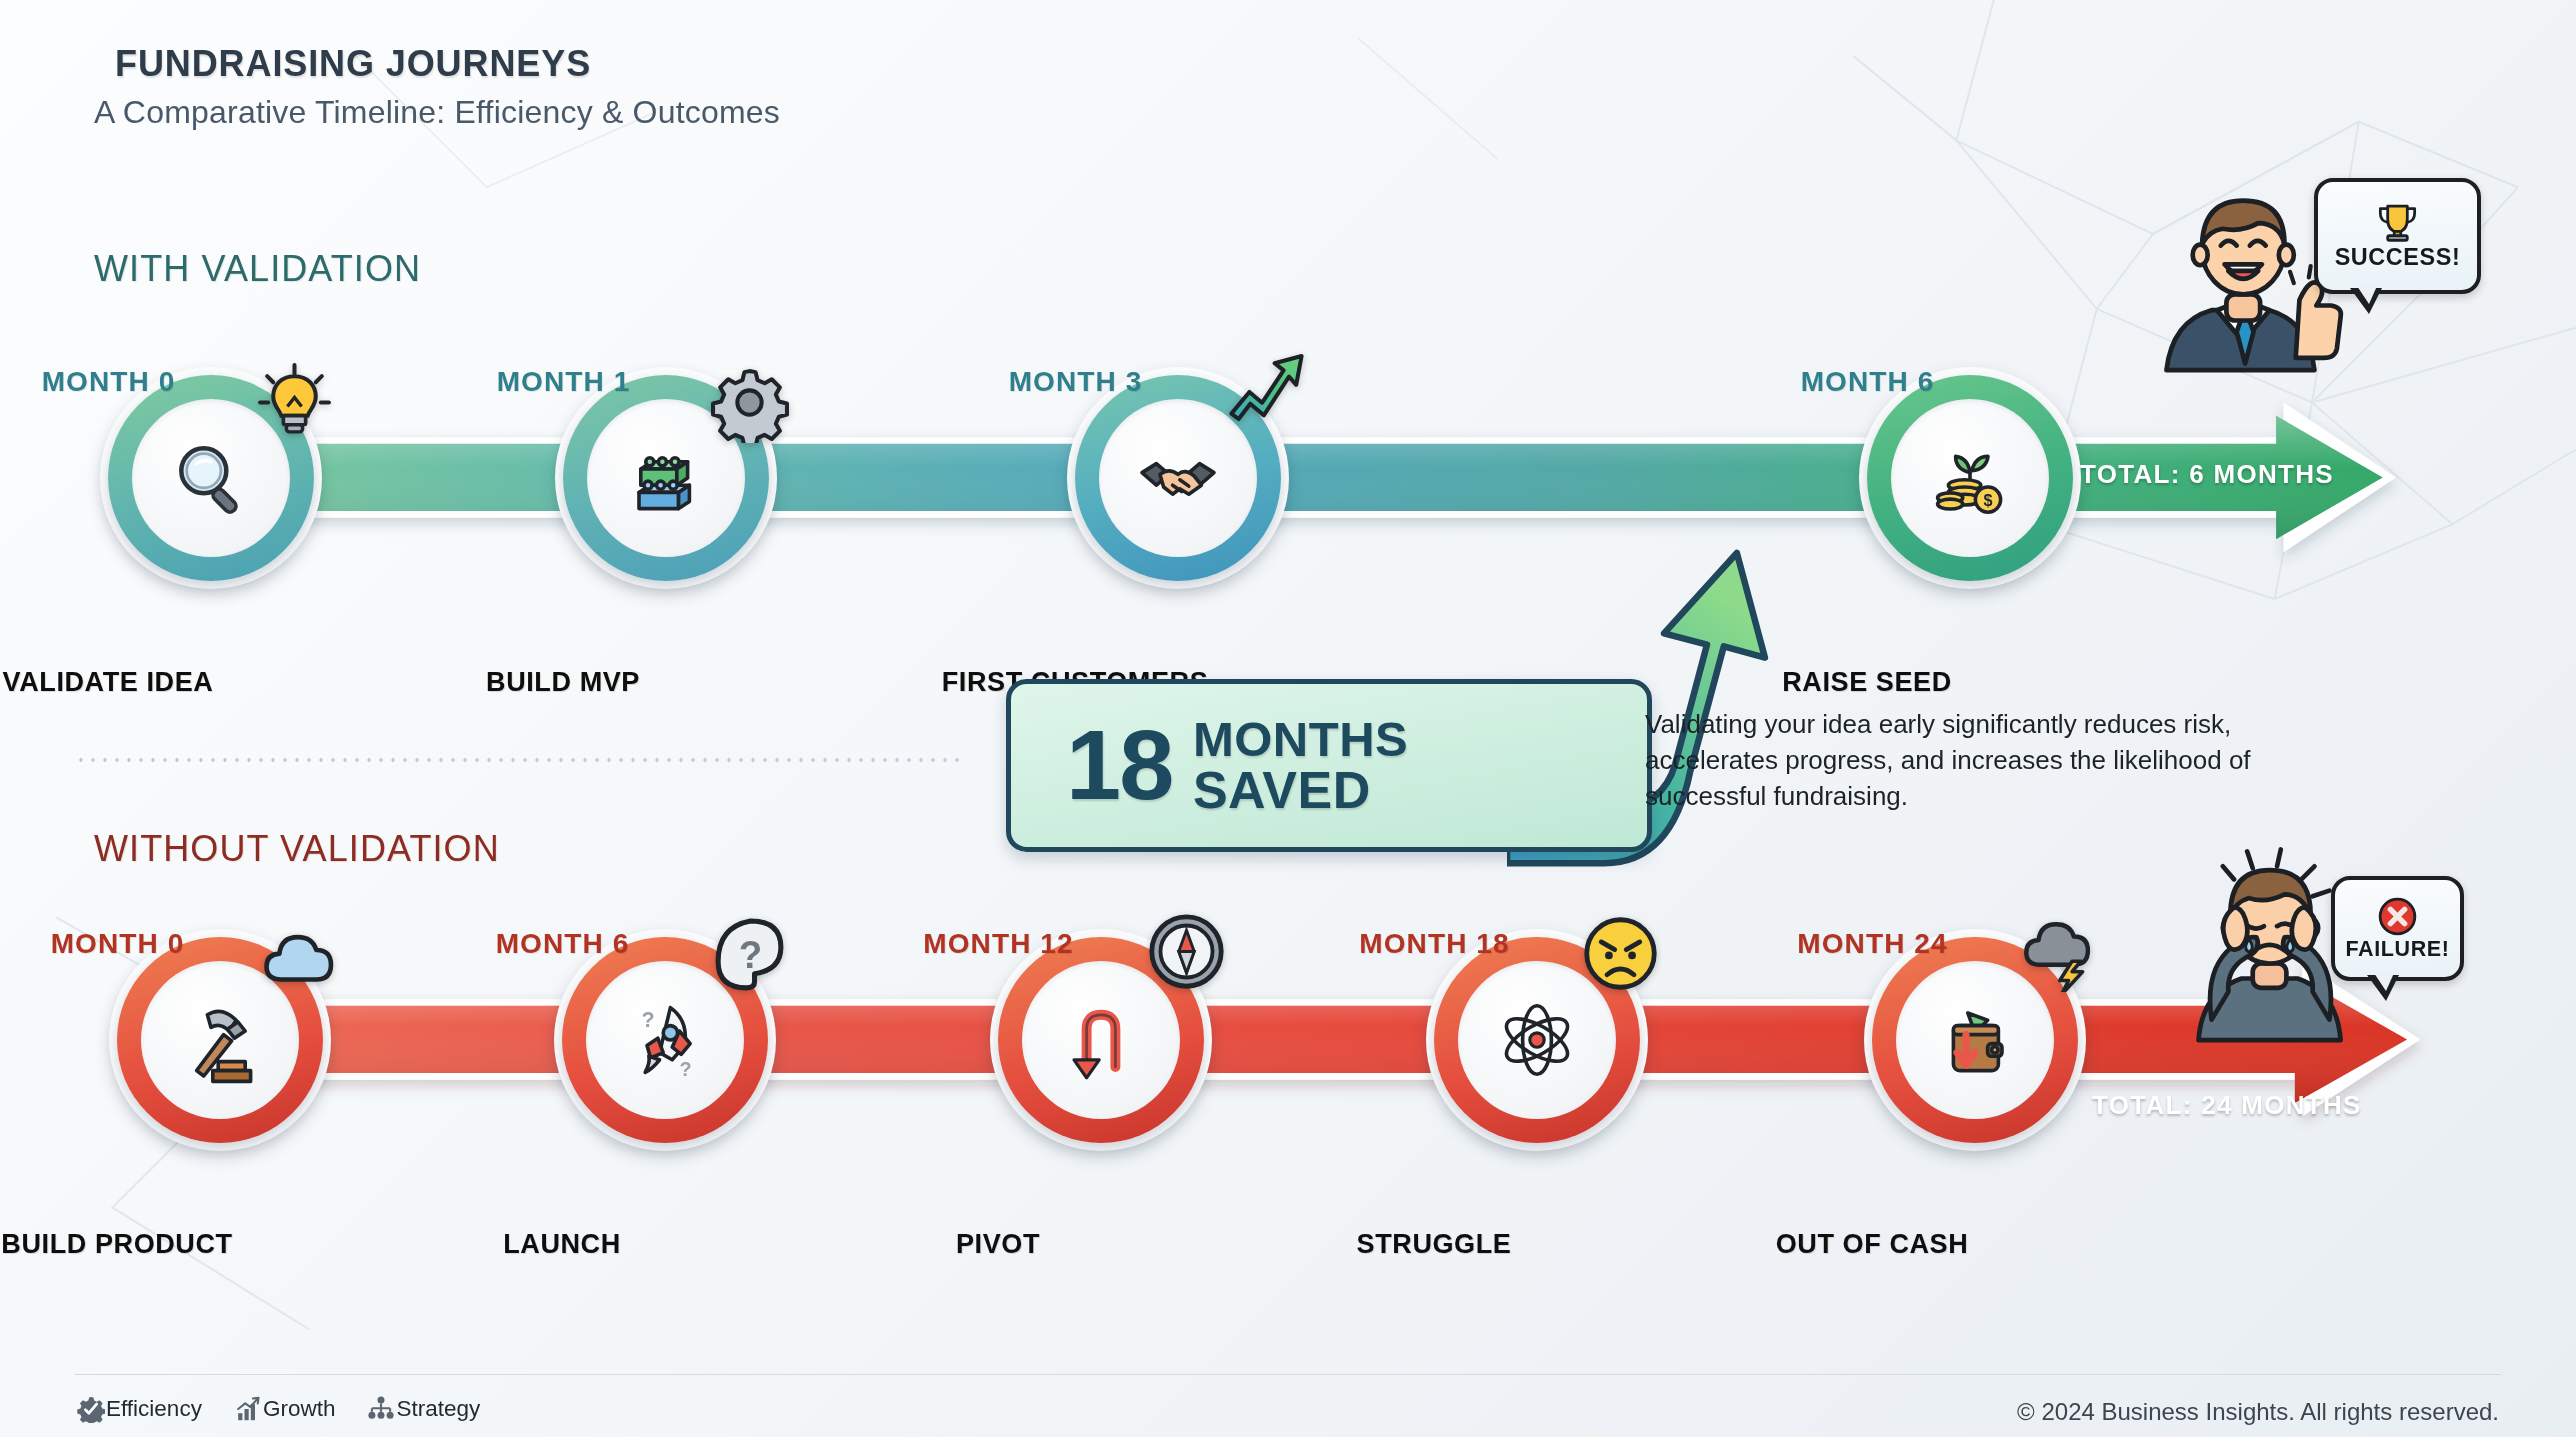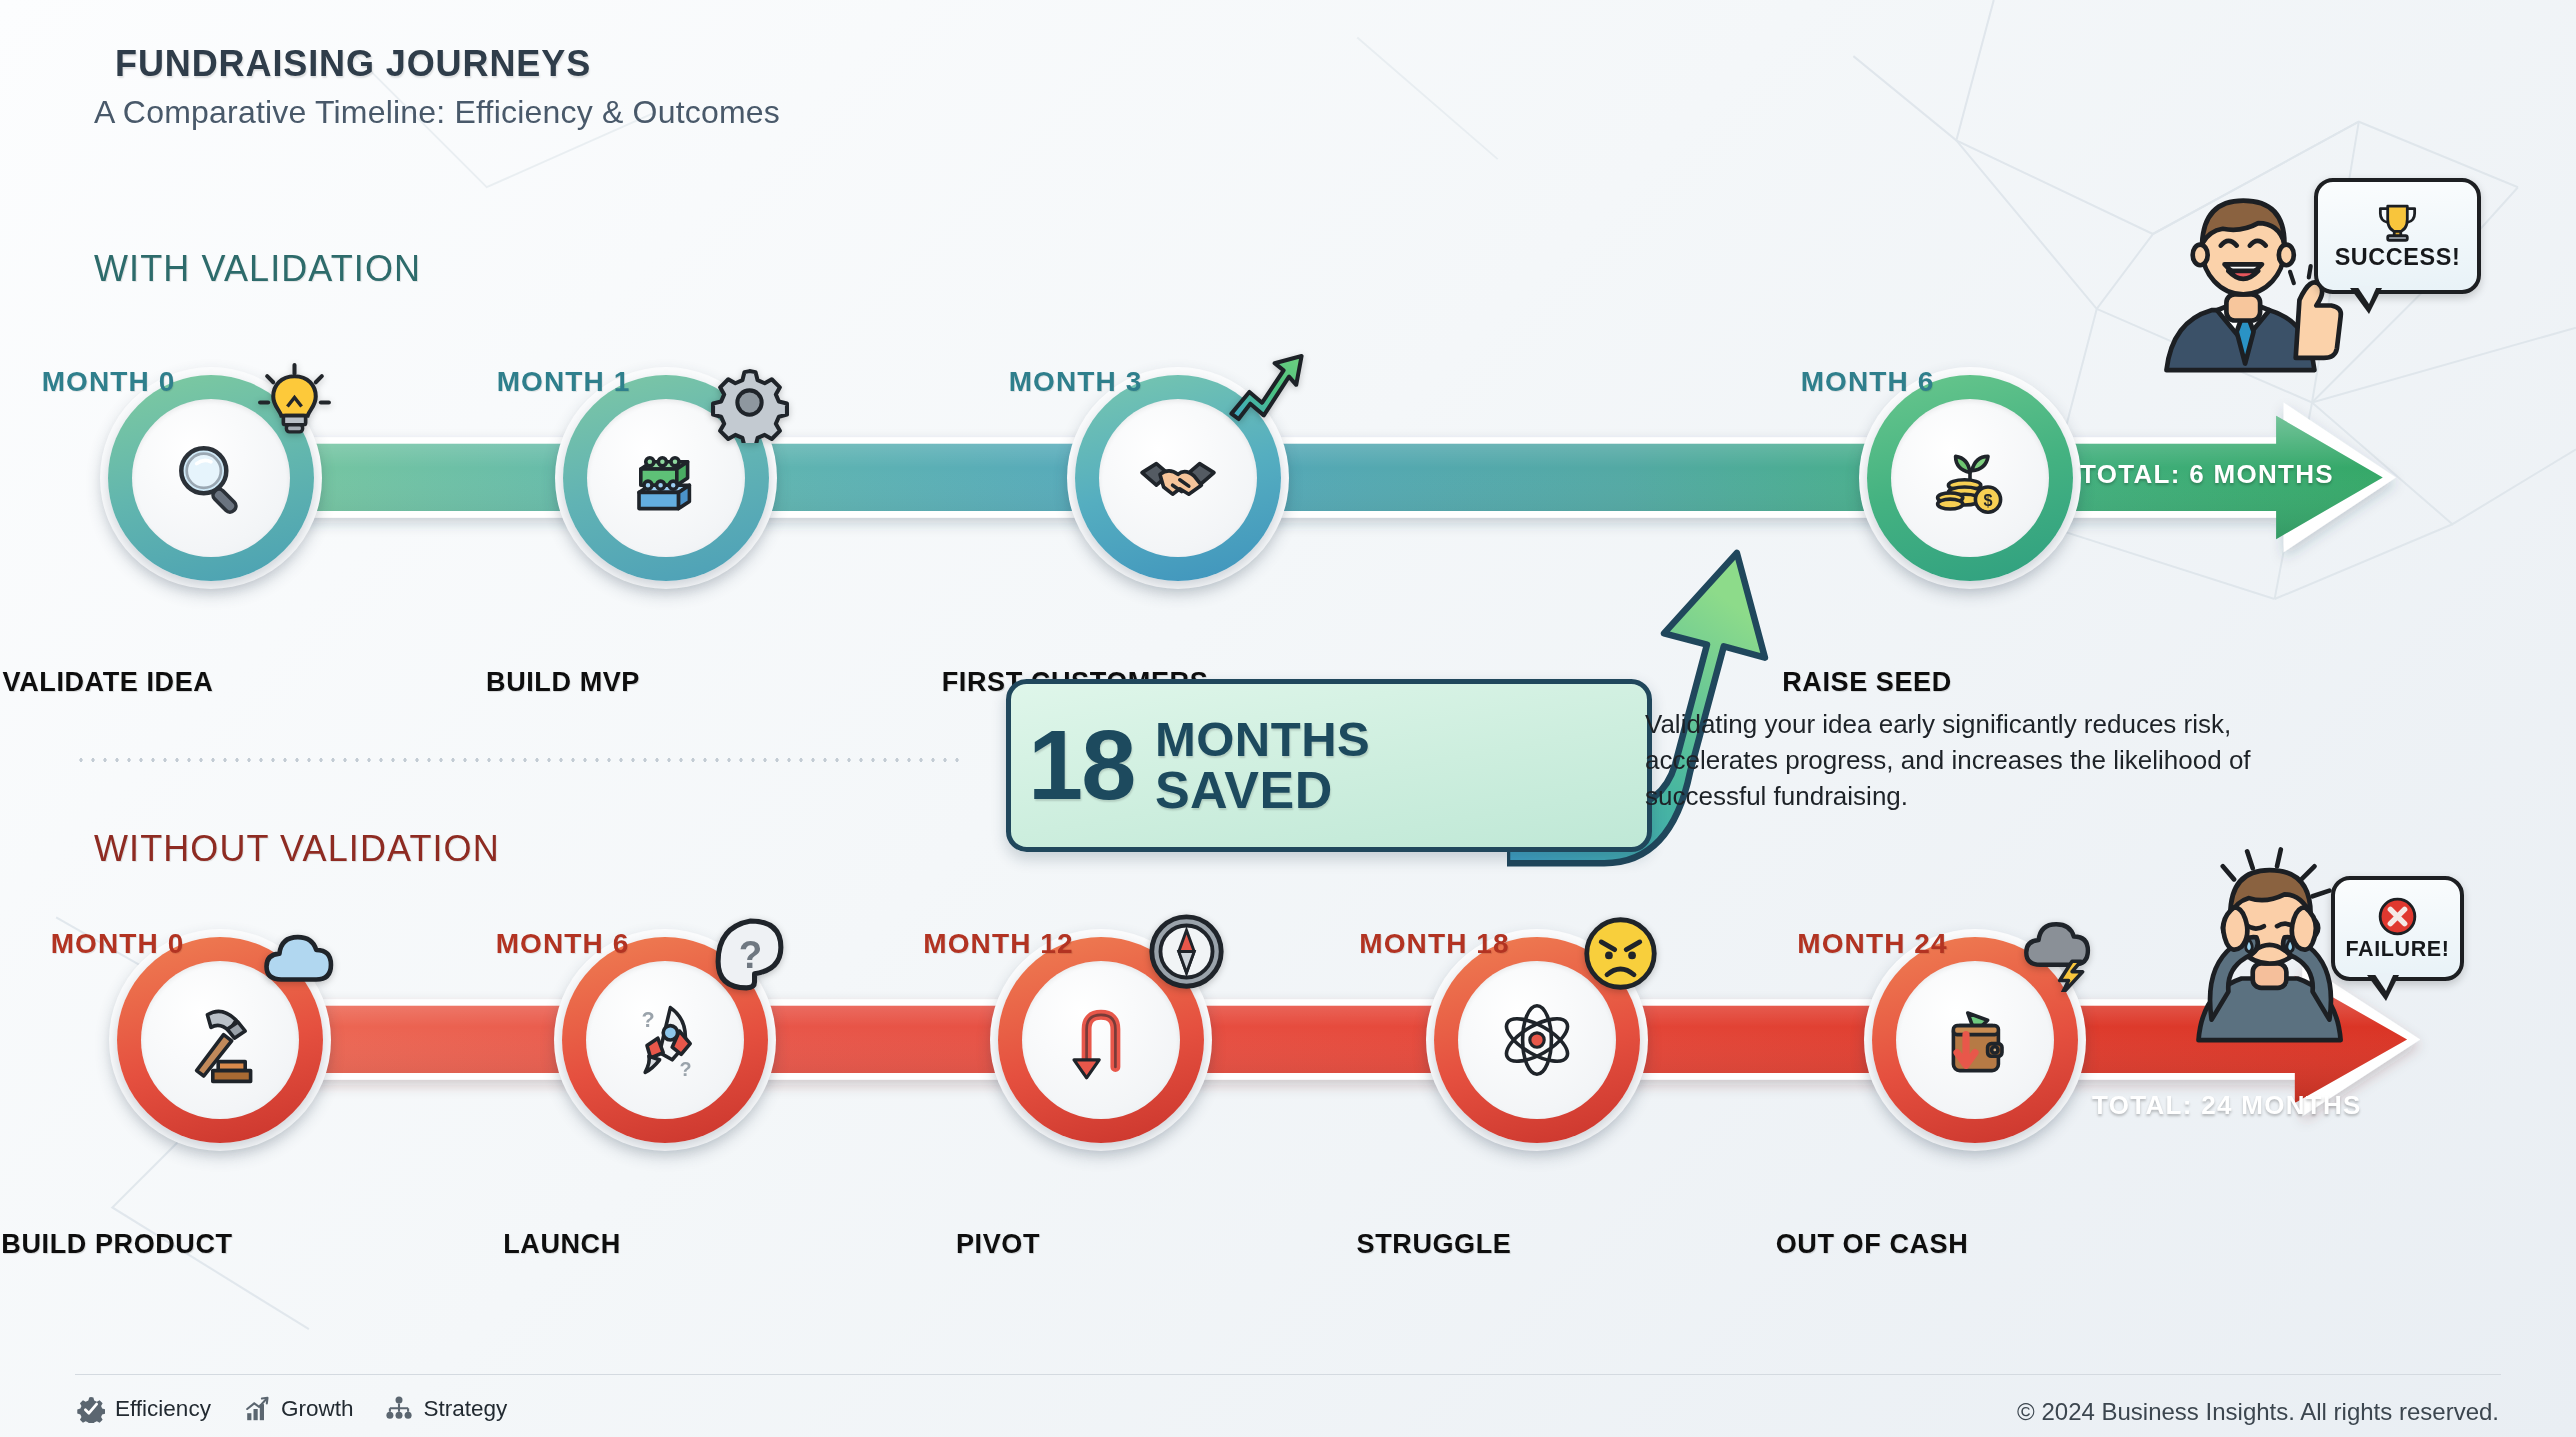--- a/index.html
+++ b/index.html
@@ -123,21 +123,21 @@
     content: ""; position: absolute; left: -12px; top: -28px; width: 0; height: 0;
     border-left: 12px solid transparent; border-right: 8.4px solid transparent;
     border-top: 18px solid #eaf2f7;
   }
 
   
   #savings-banner {
     position: absolute; left: 1006px; top: 679px; width: 646px; height: 173px;
     background: linear-gradient(170deg,#dff6ea 0%,#cdeede 55%,#bfe8d6 100%);
     border: 5.6px solid #20475c; border-radius: 20.6px;
-    display: flex; align-items: center; padding-left: 17px;
+    display: flex; align-items: center; padding-left: 55px;
     box-shadow: 0 6.6px 15px rgba(20,50,70,.20);
   }
   #savings-number {
     font-size: 99px; font-weight: bold; color: #1d4a5e; line-height: .95;
     letter-spacing: -1.9px; text-shadow: 0.9px 1.9px 1.9px rgba(0,0,0,.14);
   }
   #savings-words {
     margin-left: 20.6px; color: #1d4a5e; font-weight: bold; line-height: .95;
     text-shadow: 0.9px 1.9px 1.9px rgba(0,0,0,.14);
   }
@@ -153,21 +153,21 @@
 
   
   #footer-rule {
     position: absolute; left: 75px; top: 1374px; width: 2426px; height: 0.9px;
     background: #d4dae0;
   }
   #footer-left {
     position: absolute; left: 77px; top: 1395px;
     display: flex; align-items: center; gap: 32px;
   }
-  .footer-item { display: flex; align-items: center; gap: 10px; }
+  .footer-item { display: flex; align-items: center; gap: 1px; }
   .footer-item svg { width: 28px; height: 28px; }
   .footer-item span { font-size: 22.5px; color: #222a31; }
   #footer-right {
     position: absolute; right: 77px; top: 1398px;
     font-size: 24px; color: #3c464f;
   }
 </style>
 </head>
 <body>
 

